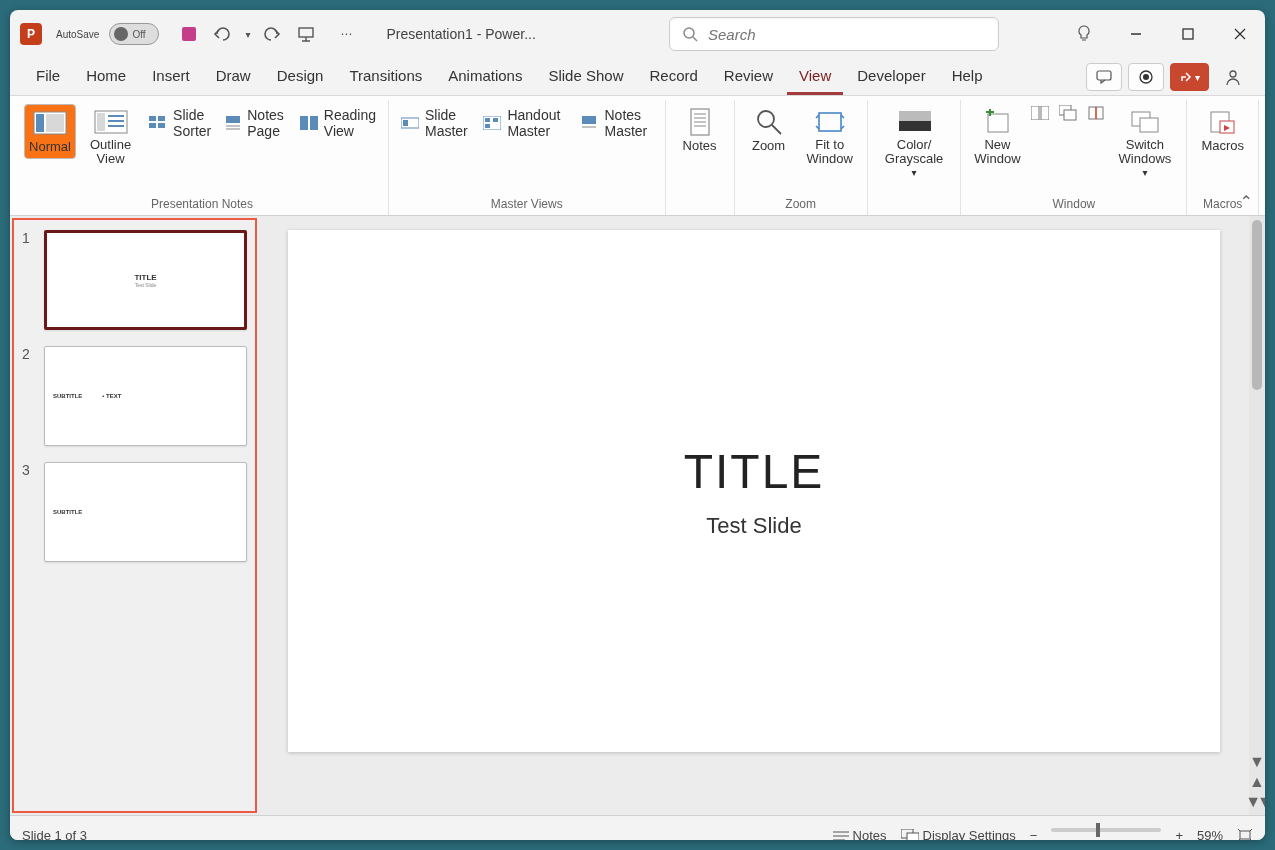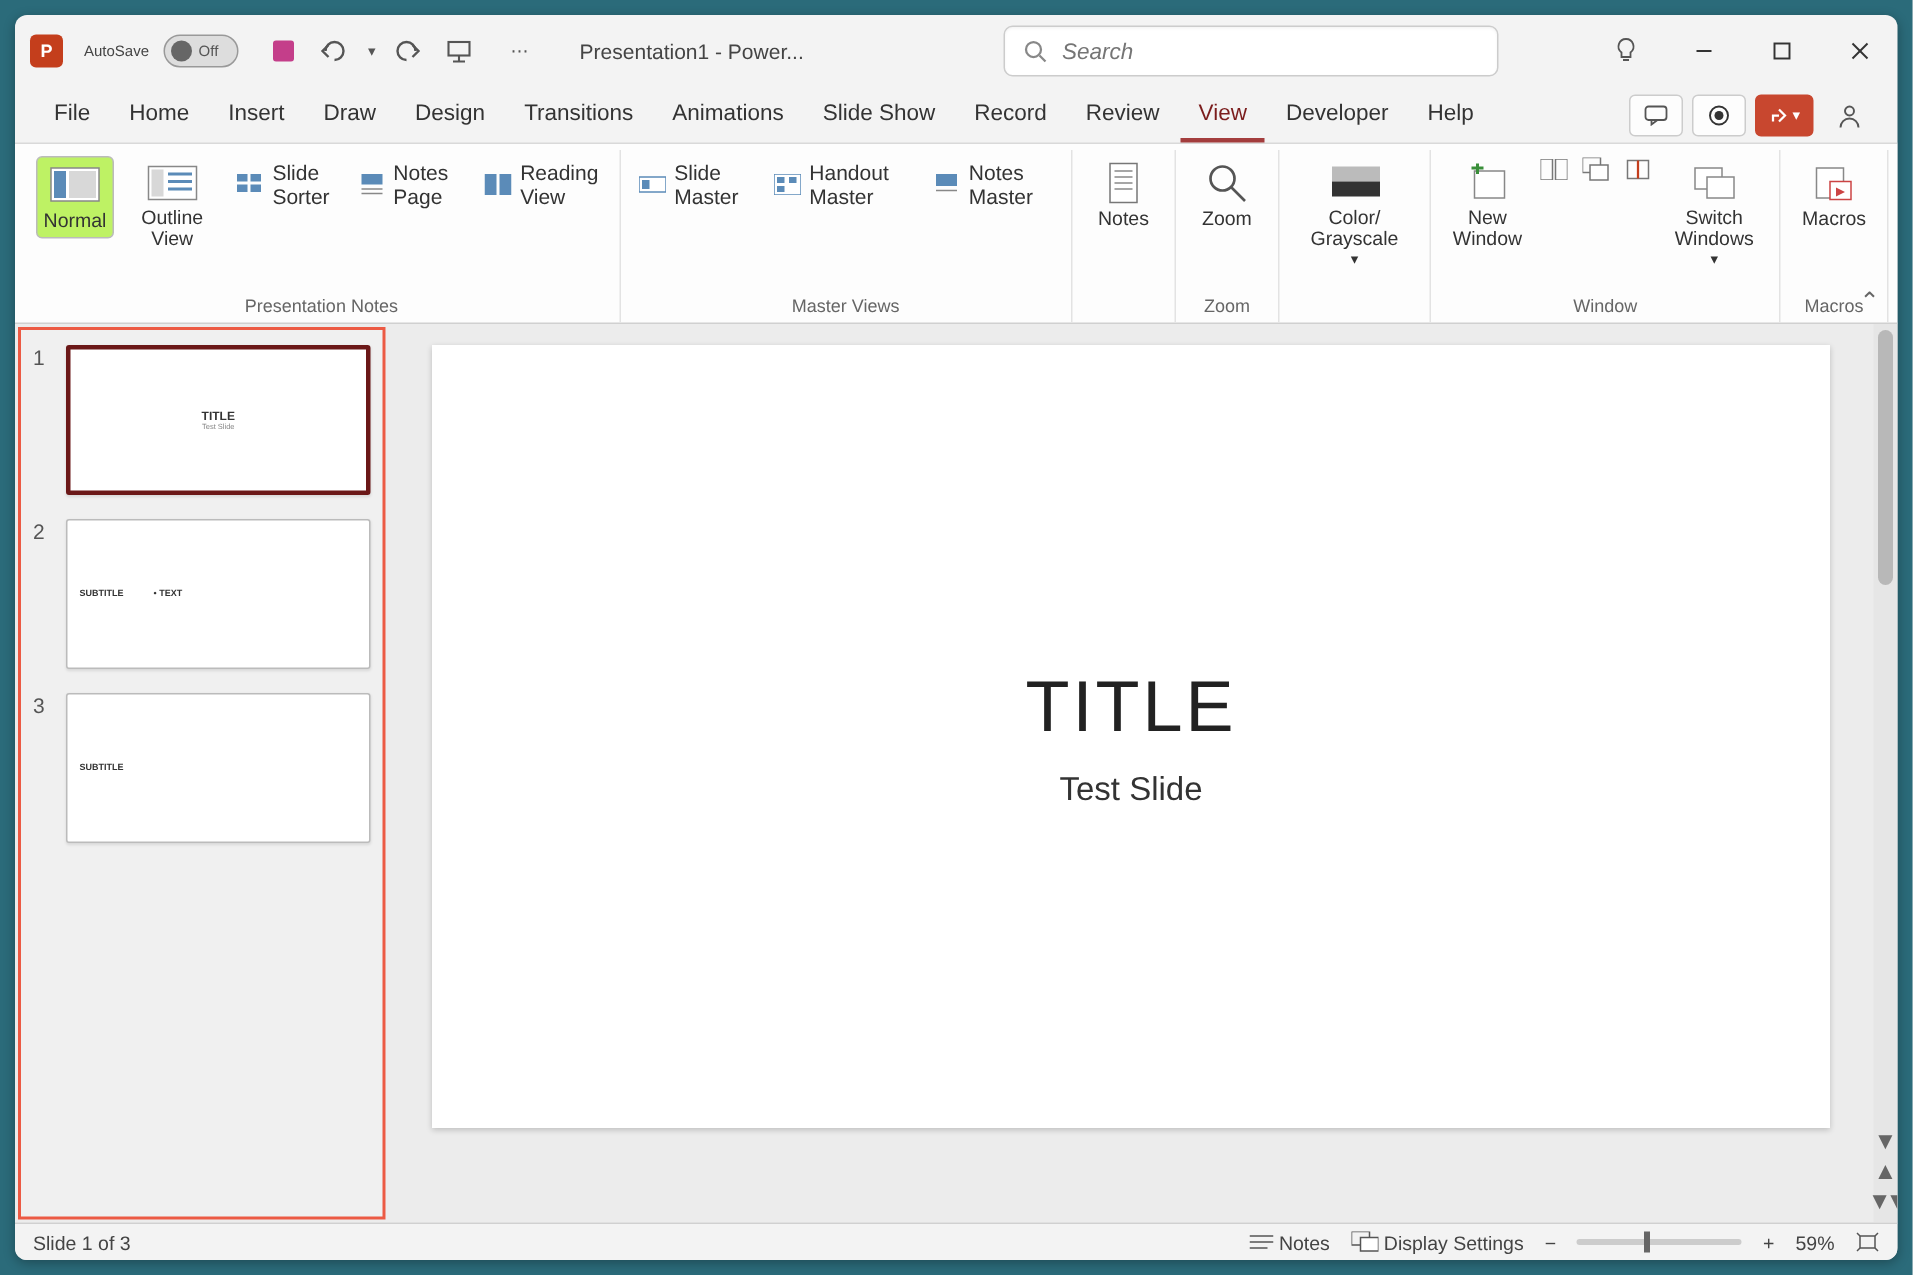--- a/index.html
+++ b/index.html
@@ -30,21 +30,21 @@
 .rbtn.share { background: #c8472f; color: #fff; border-color: #c8472f; padding: 0 8px; width: auto; }
 .rbtn.plain { border: none; background: transparent; }
 
 
 .ribbon { height: 120px; background: #fdfdfd; display: flex; align-items: stretch; padding: 4px 6px 0 6px; border-bottom: 1px solid #d0d0d0; position: relative; }
 .group { display: flex; flex-direction: column; align-items: center; padding: 4px 8px 2px 8px; border-right: 1px solid #e3e3e3; }
 .group:last-child { border-right: none; }
 .group-body { display: flex; align-items: flex-start; gap: 6px; flex: 1; }
 .group-label { font-size: 12px; color: #666; padding: 2px 0; }
 .big-btn { display: flex; flex-direction: column; align-items: center; justify-content: center; padding: 4px 6px; cursor: pointer; text-align: center; font-size: 13px; color: #333; min-width: 52px; border-radius: 4px; }
-.big-btn.selected { background: #bef264; border: 1px solid #bbb; }
+.big-btn.selected { background: #f97316; border: 1px solid #bbb; }
 .big-btn .ico { width: 34px; height: 28px; margin-bottom: 2px; display: flex; align-items: center; justify-content: center; }
 .small-btn { display: flex; align-items: center; gap: 6px; padding: 3px 4px; cursor: pointer; font-size: 14px; color: #333; }
 .small-ico { width: 18px; height: 14px; display: flex; align-items: center; justify-content: center; }
 .tiny-ico { width: 18px; height: 18px; display: flex; align-items: center; justify-content: center; cursor: pointer; }
 .stack { display: flex; flex-direction: row; gap: 6px; }
 .chk { width: 14px; height: 14px; border: 1px solid #999; border-radius: 2px; }
 .dialog-launcher { position: absolute; font-size: 10px; color: #666; cursor: pointer; }
 .collapse-caret { position: absolute; right: 12px; bottom: 4px; cursor: pointer; color: #666; }
 
 
@@ -61,21 +61,21 @@
 
 .canvas-wrap { flex: 1; position: relative; display: flex; align-items: flex-start; justify-content: center; padding: 14px 8px; }
 .canvas { width: 932px; height: 522px; background: #fff; box-shadow: 0 1px 4px rgba(0,0,0,0.2); display: flex; flex-direction: column; align-items: center; justify-content: center; }
 .canvas-title { font-size: 48px; font-weight: 400; letter-spacing: 2px; color: #222; }
 .canvas-sub { font-size: 22px; color: #333; margin-top: 14px; }
 .vscroll { width: 16px; background: #e6e6e6; display: flex; flex-direction: column; }
 .vscroll-thumb { width: 10px; height: 170px; background: #b8b8b8; border-radius: 5px; margin: 4px auto 0 auto; }
 .nav-arrows { display: flex; flex-direction: column; align-items: center; gap: 2px; padding: 4px; color: #666; margin-top: auto; }
 
 
-.statusbar { height: 14px; background: #f3f3f3; border-top: 1px solid #d0d0d0; display: flex; align-items: center; padding: 12px 12px; gap: 14px; font-size: 13px; color: #444; }
+.statusbar { height: 14px; background: #f3f3f3; border-top: 1px solid #d0d0d0; display: flex; align-items: flex-start; padding: 12px 12px; gap: 14px; font-size: 13px; color: #444; }
 .statusbar .spacer { flex: 1; }
 .status-item { display: flex; align-items: center; gap: 4px; cursor: pointer; }
 .zoom-slider { width: 110px; height: 4px; background: #ccc; position: relative; border-radius: 2px; }
 .zoom-slider .knob { width: 4px; height: 14px; background: #666; position: absolute; left: 45px; top: -5px; }
 </style>
 </head>
 <body>
 
 <div class="window">
 
@@ -310,20 +310,29 @@
       <div class="group-body">
         <div class="big-btn">
           <div class="ico">
               <svg width="28" height="28">
                 <circle cx="11" cy="11" r="8" fill="none" stroke="#555" stroke-width="1.8"></circle>
                 <line x1="17" y1="17" x2="26" y2="26" stroke="#555" stroke-width="1.8"></line>
               </svg>
             </div>
           <span>Zoom</span>
         </div>
+        <div class="big-btn">
+          <div class="ico">
+              <svg width="30" height="24">
+                <rect x="4" y="3" width="22" height="18" fill="none" stroke="#4a87c7" stroke-width="1.6"></rect>
+                <path d="M1 8 L4 5 M1 16 L4 19 M29 8 L26 5 M29 16 L26 19" stroke="#4a87c7" stroke-width="1.6"></path>
+              </svg>
+            </div>
+          <span style="white-space:pre-line;line-height:1.1">Fit to Window</span>
+        </div>
       </div>
       <div class="group-label">Zoom</div>
     </div>
 
     <div class="group">
       <div class="group-body">
         <div class="big-btn">
           <div class="ico">
               <svg width="36" height="26">
                 <rect x="2" y="2" width="32" height="10" fill="#bbb"></rect>

